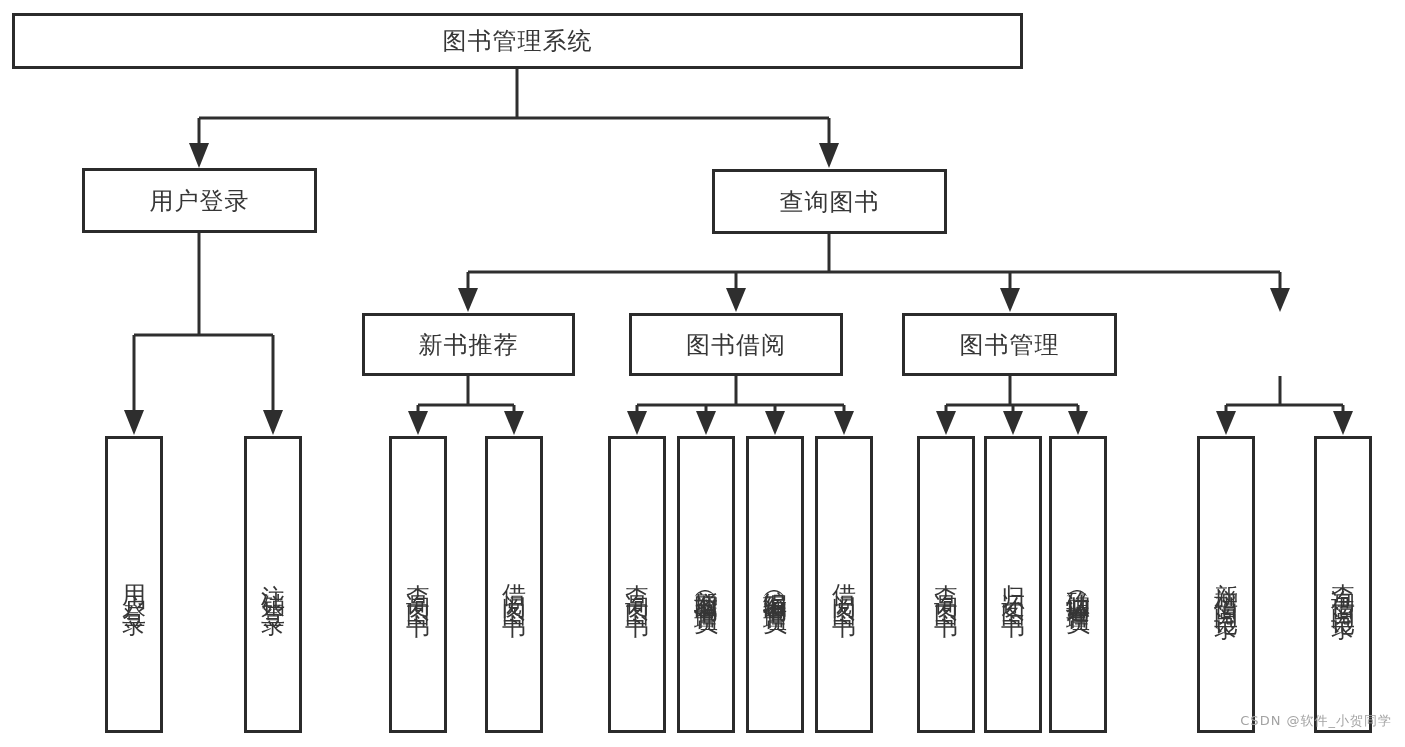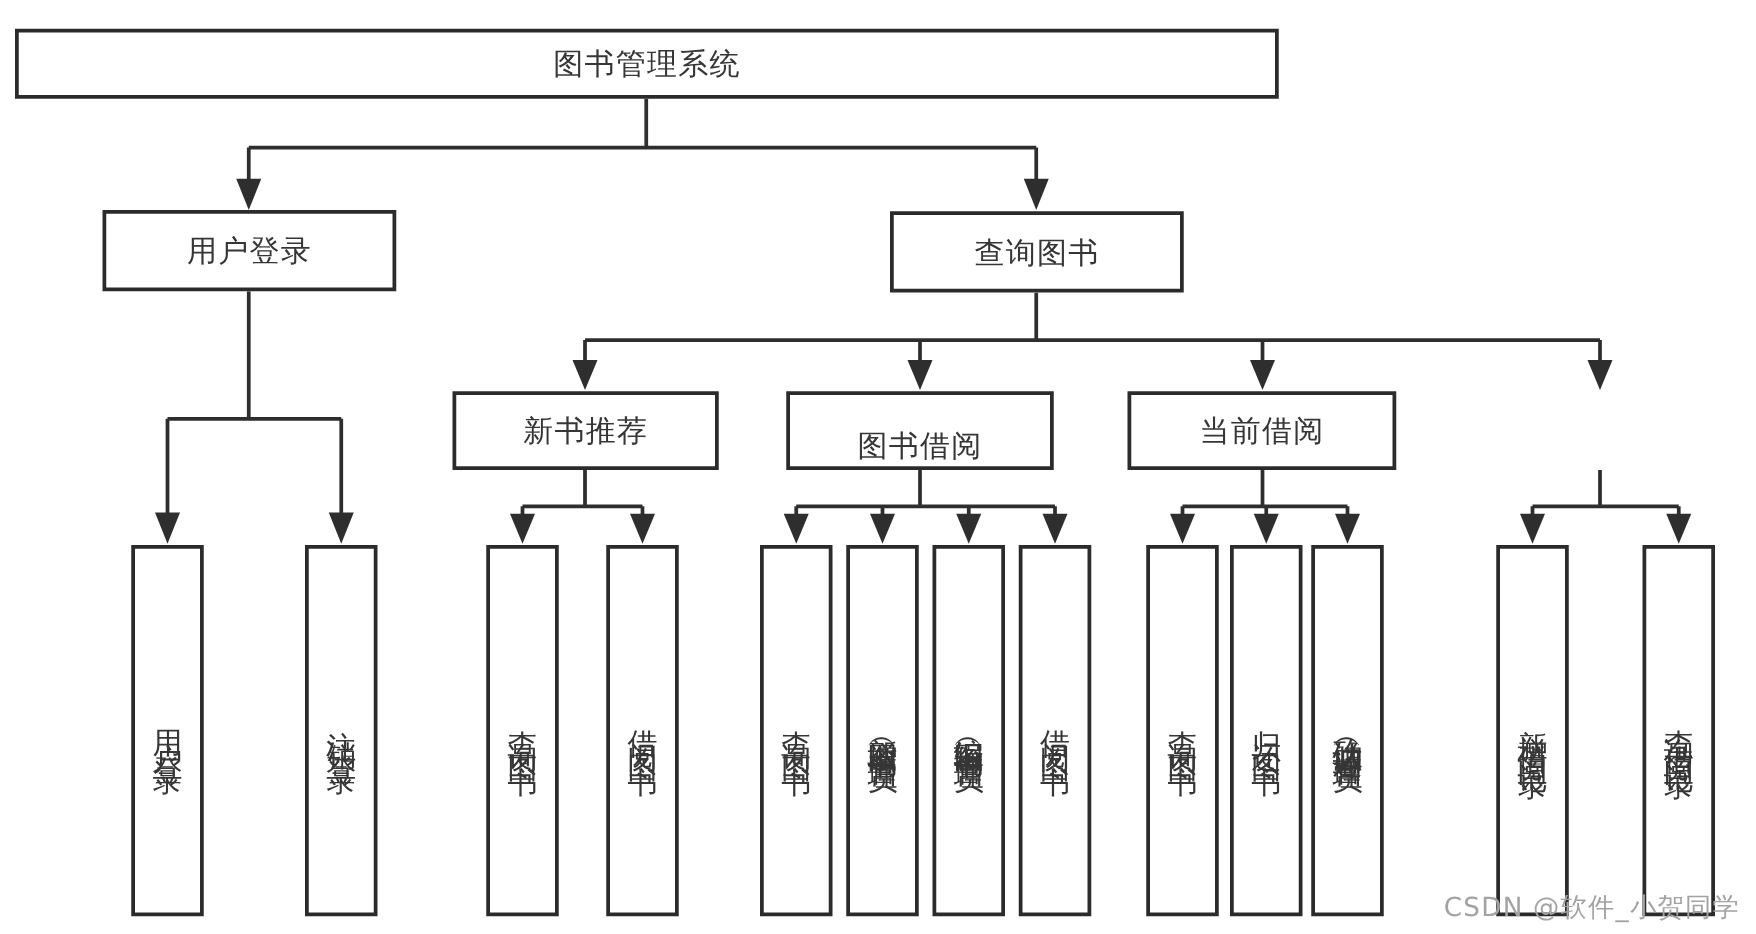--- a/index.html
+++ b/index.html
@@ -34,21 +34,21 @@
     text-orientation: mixed;
     letter-spacing: 10px;
     line-height: 1;
   }
   .vtext.t6 { letter-spacing: 7px; }
   .vtext.t9 { letter-spacing: 3px; }
   #watermark {
     position: absolute;
     right: 13px;
     top: 712px;
-    font-size: 21px;
+    font-size: 13px;
     letter-spacing: 1px;
     color: #a3a3a3;
     z-index: 5;
     white-space: nowrap;
   }
 </style>
 </head>
 <body>
 
 <div id="canvas">
@@ -119,39 +119,39 @@
 
       <polygon points="936,411 956,411 946,435"></polygon>
       <polygon points="1003,411 1023,411 1013,435"></polygon>
       <polygon points="1068,411 1088,411 1078,435"></polygon>
 
       <polygon points="1216,411 1236,411 1226,435"></polygon>
       <polygon points="1333,411 1353,411 1343,435"></polygon>
     </g>
   </svg>
 
-  <div class="box" style="left:12px; top:23px; width:1011px; height:56px;">
+  <div class="box" style="left:12px; top:13px; width:1011px; height:56px;">
     <span>图书管理系统</span>
   </div>
 
   <div class="box" style="left:82px; top:168px; width:235px; height:65px;">
     <span>用户登录</span>
   </div>
   <div class="box" style="left:712px; top:169px; width:235px; height:65px;">
     <span>查询图书</span>
   </div>
 
   <div class="box" style="left:362px; top:313px; width:213px; height:63px;">
     <span>新书推荐</span>
   </div>
-  <div class="box" style="left:629px; top:313px; width:214px; height:63px;align-items:flex-end;">
+  <div class="box" style="left:629px; top:313px; width:214px; height:63px;">
     <span>图书借阅</span>
   </div>
   <div class="box" style="left:902px; top:313px; width:215px; height:63px;">
-    <span>当前借阅</span>
+    <span>图书管理</span>
   </div>
 
   <div class="box" style="left:105px; top:436px; width:58px; height:297px;">
     <span class="vtext">用户登录</span>
   </div>
   <div class="box" style="left:244px; top:436px; width:58px; height:297px;">
     <span class="vtext">注销登录</span>
   </div>
 
   <div class="box" style="left:389px; top:436px; width:58px; height:297px;">

